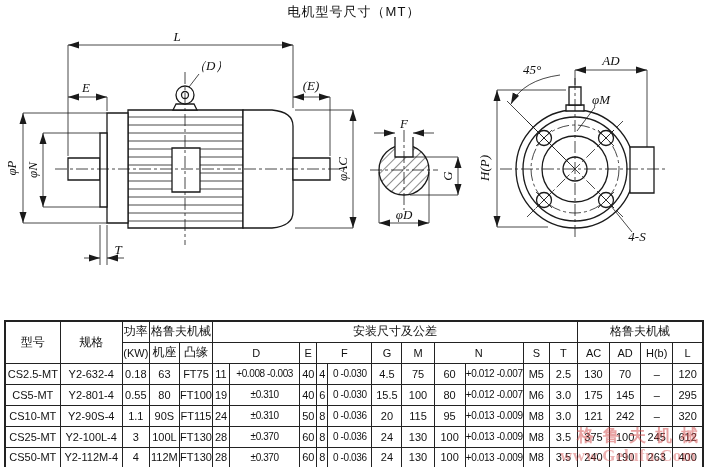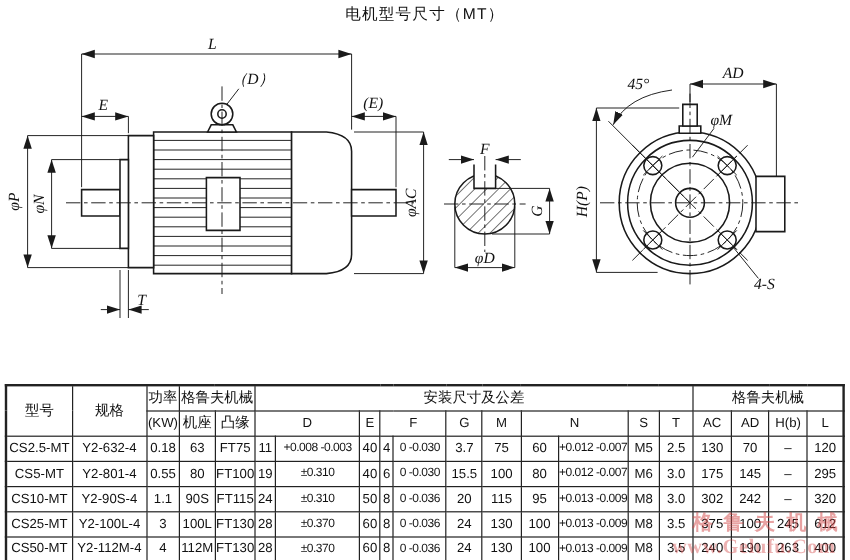--- a/index.html
+++ b/index.html
@@ -251,21 +251,21 @@
       <td>CS2.5-MT</td>
       <td>Y2-632-4</td>
       <td>0.18</td>
       <td>63</td>
       <td>FT75</td>
       <td>11</td>
       <td class="tol">+0.008 -0.003</td>
       <td>40</td>
       <td>4</td>
       <td class="tol">0 -0.030</td>
-      <td>3.7</td>
+      <td>4.5</td>
       <td>75</td>
       <td>60</td>
       <td class="tol">+0.012 -0.007</td>
       <td>M5</td>
       <td>2.5</td>
       <td>130</td>
       <td>70</td>
       <td>–</td>
       <td>120</td>
     </tr>
@@ -301,21 +301,21 @@
       <td class="tol">±0.310</td>
       <td>50</td>
       <td>8</td>
       <td class="tol">0 -0.036</td>
       <td>20</td>
       <td>115</td>
       <td>95</td>
       <td class="tol">+0.013 -0.009</td>
       <td>M8</td>
       <td>3.0</td>
-      <td>302</td>
+      <td>121</td>
       <td>242</td>
       <td>–</td>
       <td>320</td>
     </tr>
     <tr>
       <td>CS25-MT</td>
       <td>Y2-100L-4</td>
       <td>3</td>
       <td>100L</td>
       <td>FT130</td>

